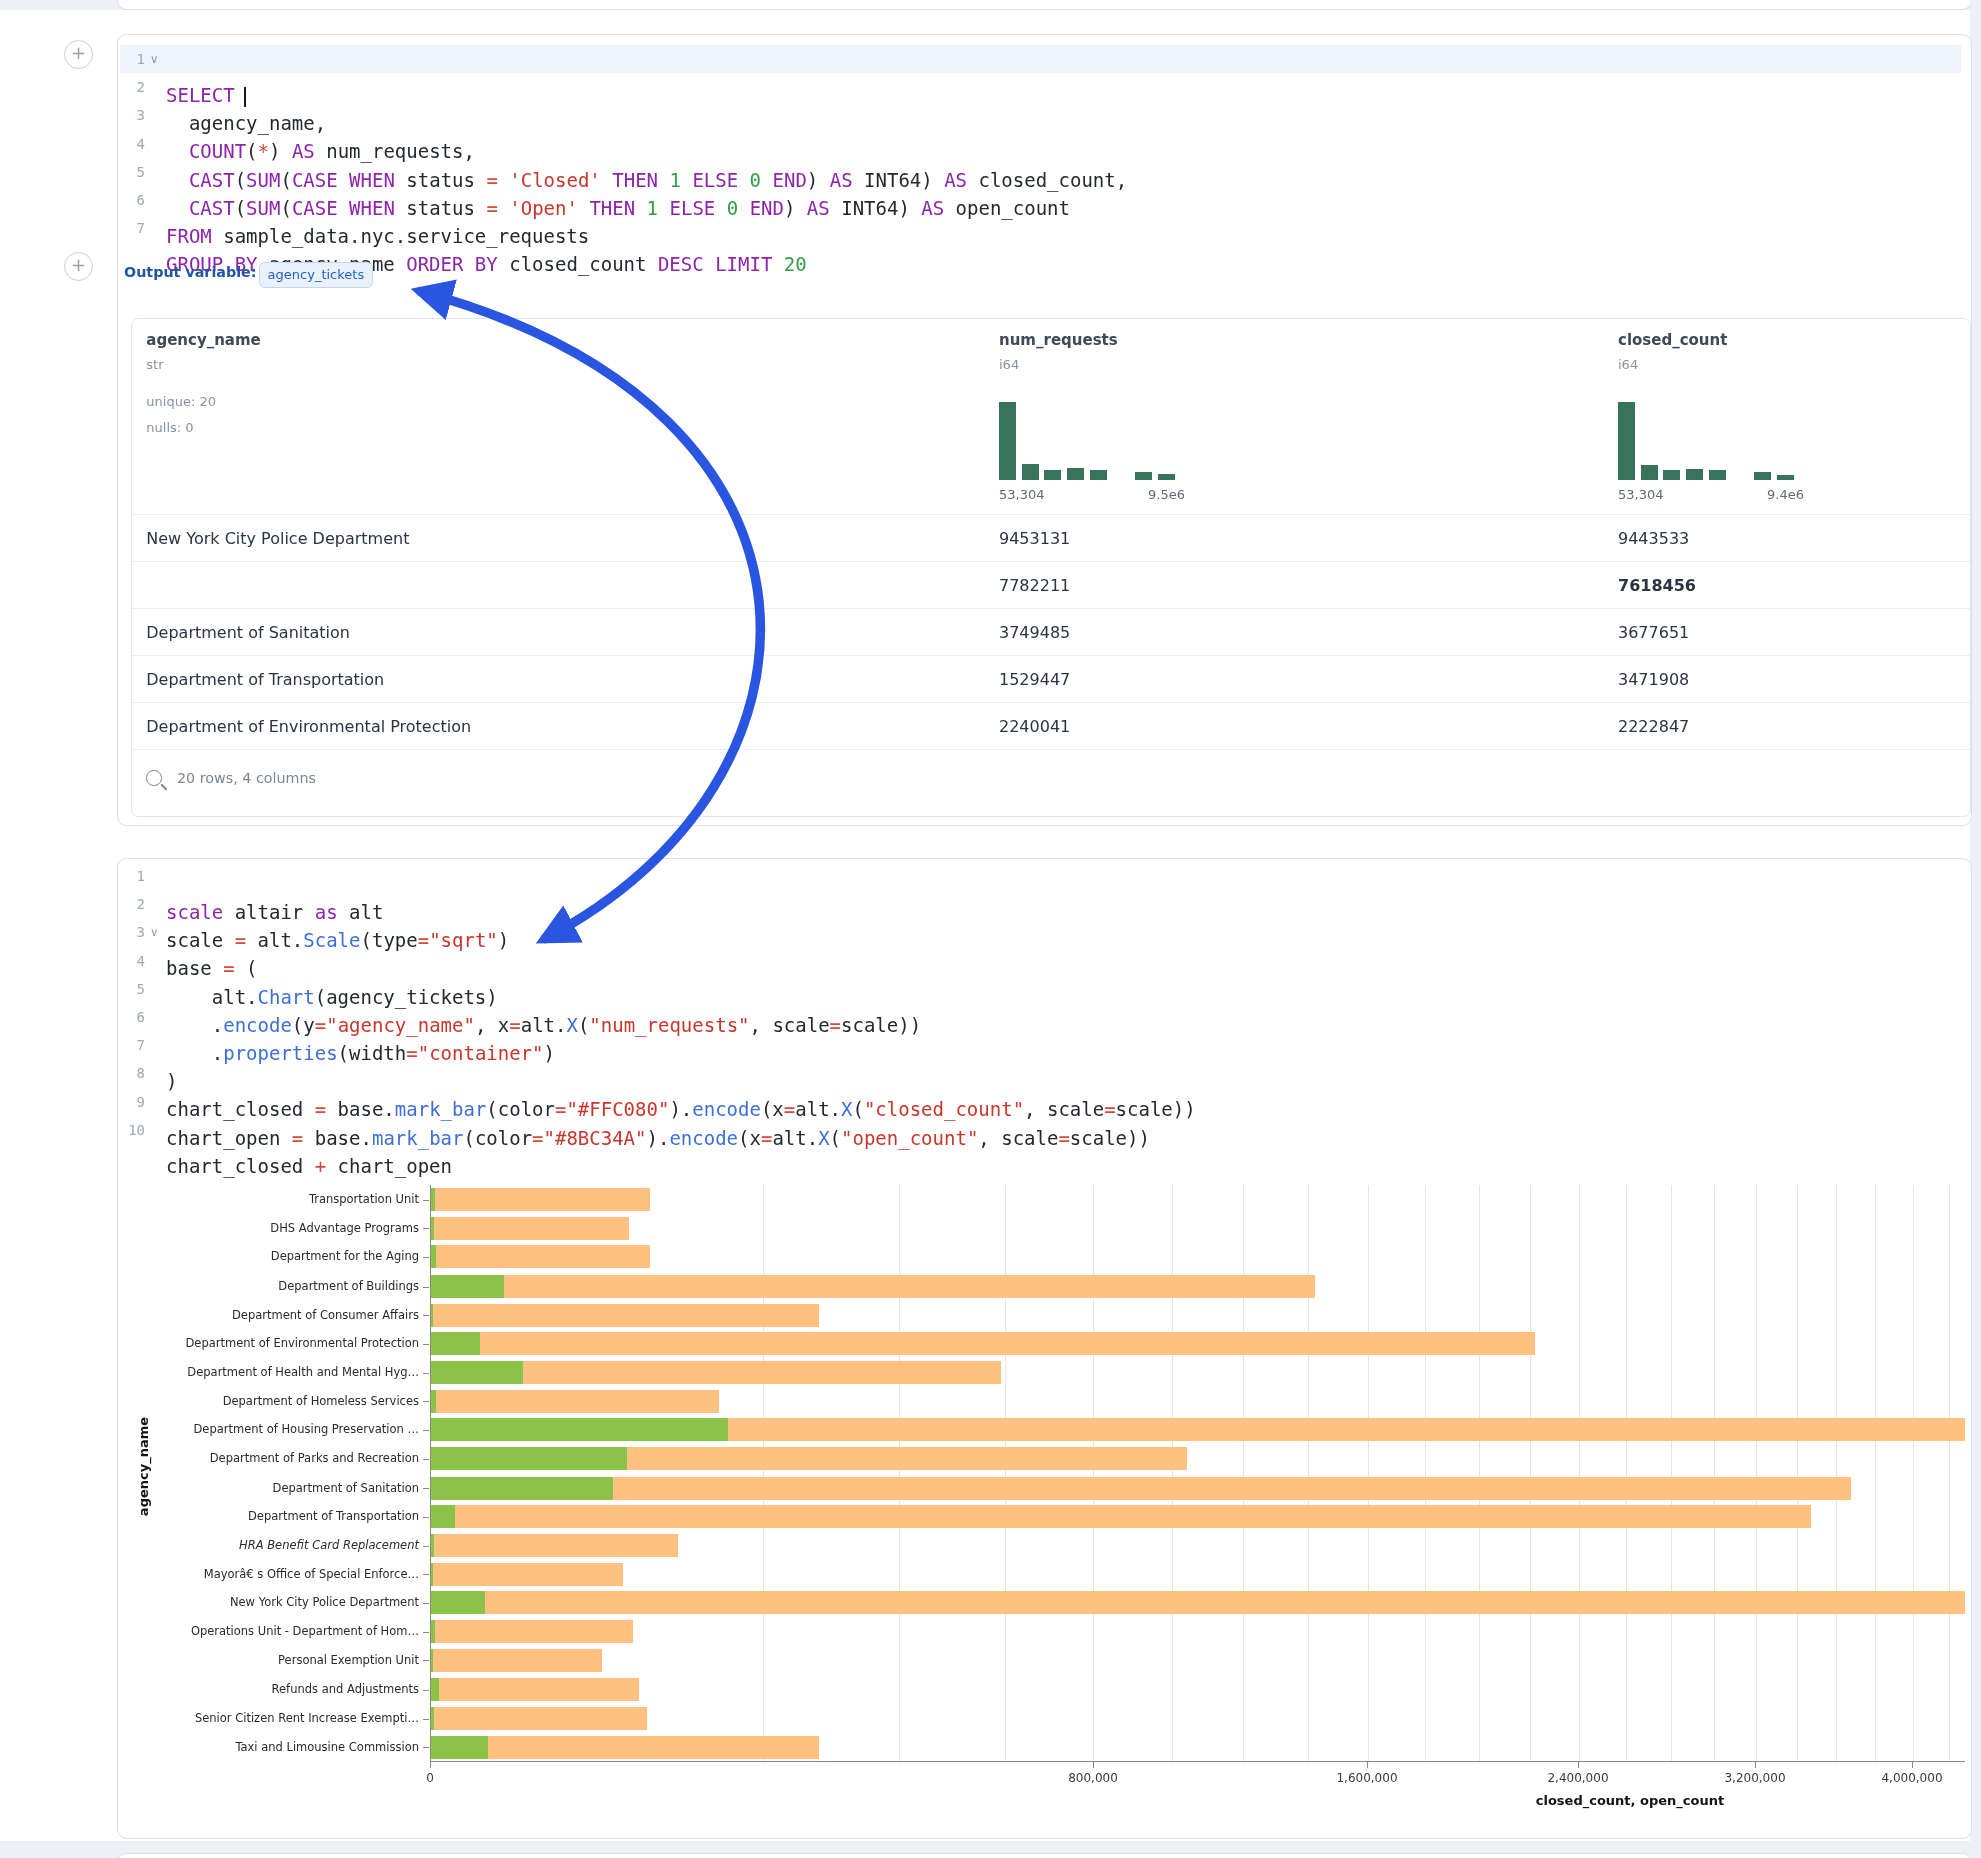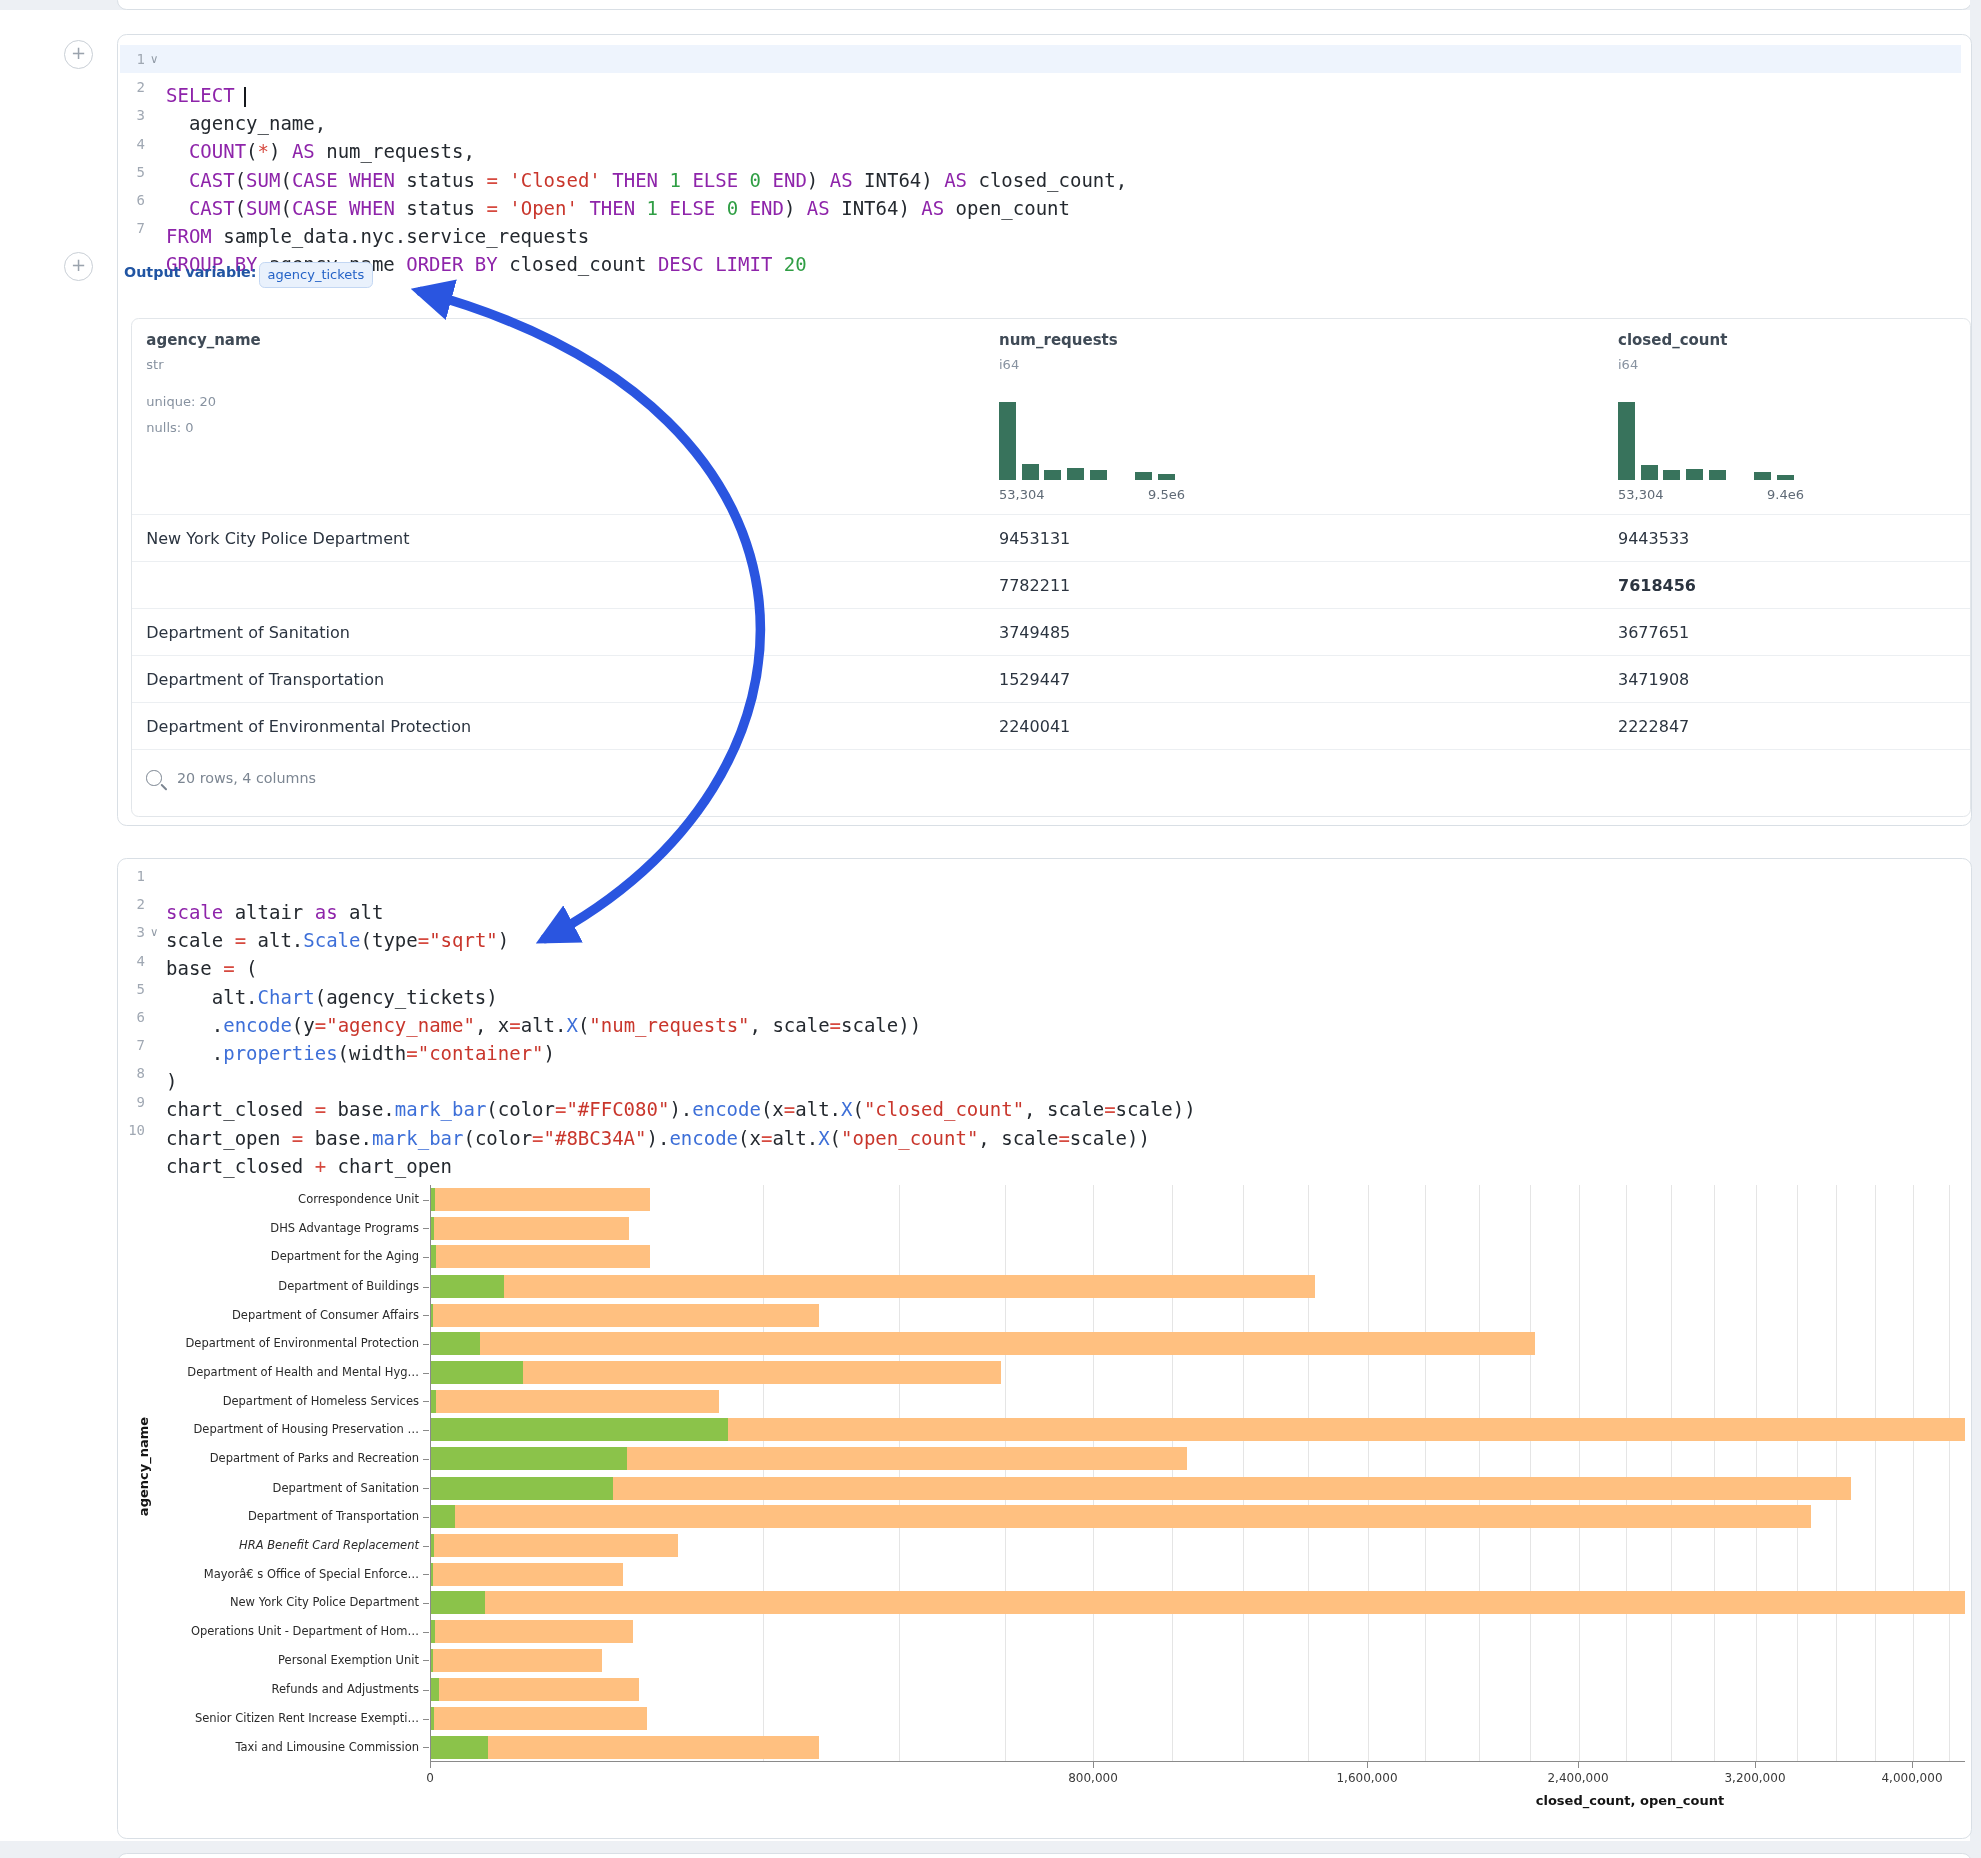--- a/index.html
+++ b/index.html
@@ -278,21 +278,21 @@
         <div class="bar" style="left: 0px; top: 464px; width: 171px; background: rgb(255, 192, 128);"></div>
         <div class="bar" style="left: 0px; top: 464px; width: 1.9px; background: rgb(139, 195, 74);"></div>
         <div class="bar" style="left: 0px; top: 493px; width: 208px; background: rgb(255, 192, 128);"></div>
         <div class="bar" style="left: 0px; top: 493px; width: 7.6px; background: rgb(139, 195, 74);"></div>
         <div class="bar" style="left: 0px; top: 522px; width: 216px; background: rgb(255, 192, 128);"></div>
         <div class="bar" style="left: 0px; top: 522px; width: 2.9px; background: rgb(139, 195, 74);"></div>
         <div class="bar" style="left: 0px; top: 551px; width: 388px; background: rgb(255, 192, 128);"></div>
         <div class="bar" style="left: 0px; top: 551px; width: 57px; background: rgb(139, 195, 74);"></div>
       </div>
     <div id="ylabels">
-        <div class="y-lab" style="top: 1192px;">Correspondence Unit</div>
+        <div class="y-lab" style="top: 1192px;">Transportation Unit</div>
         <div class="y-dash" style="top: 1200px;"></div>
         <div class="y-lab" style="top: 1221px;">DHS Advantage Programs</div>
         <div class="y-dash" style="top: 1228px;"></div>
         <div class="y-lab" style="top: 1249px;">Department for the Aging</div>
         <div class="y-dash" style="top: 1257px;"></div>
         <div class="y-lab" style="top: 1279px;">Department of Buildings</div>
         <div class="y-dash" style="top: 1287px;"></div>
         <div class="y-lab" style="top: 1308px;">Department of Consumer Affairs</div>
         <div class="y-dash" style="top: 1315px;"></div>
         <div class="y-lab" style="top: 1336px;">Department of Environmental Protection</div>

